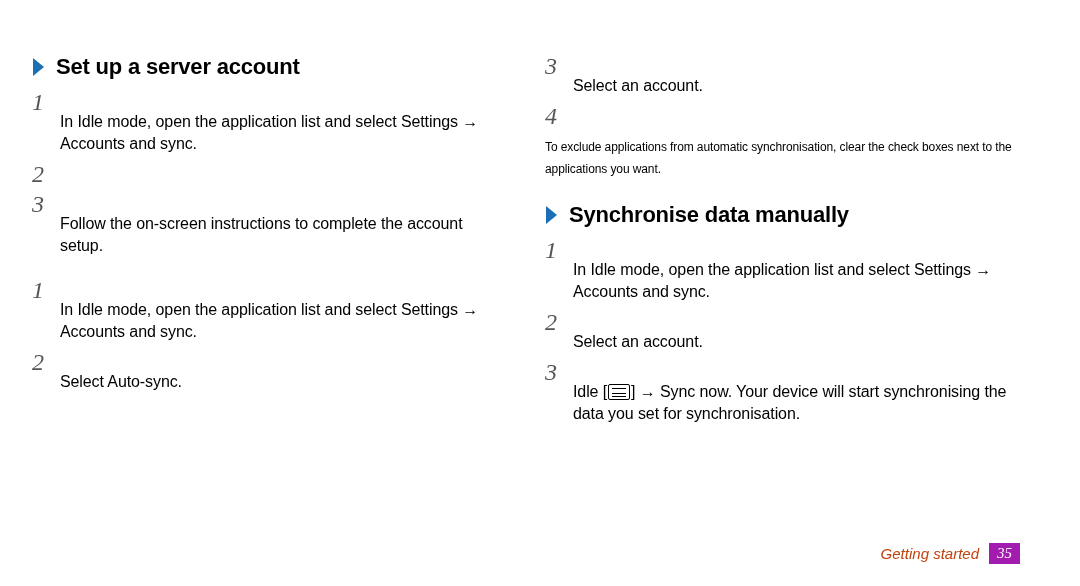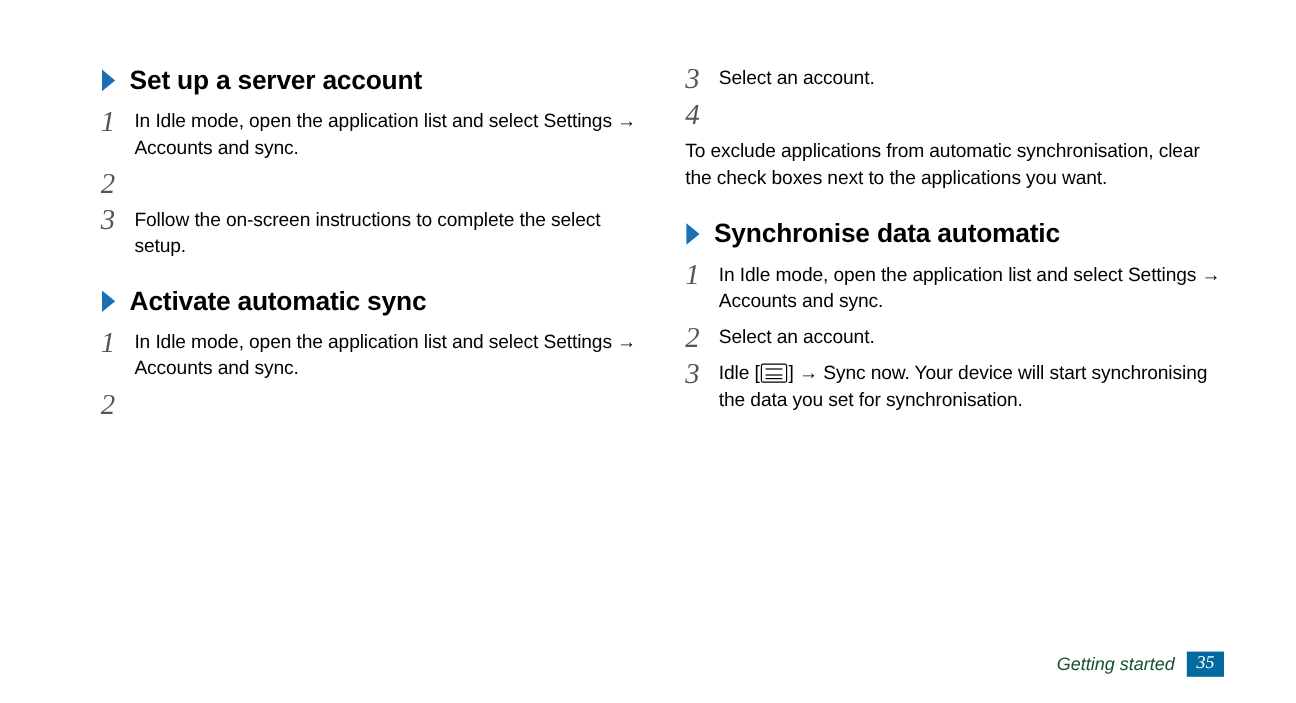--- a/index.html
+++ b/index.html
@@ -1,20 +1,20 @@
 <!DOCTYPE html>
 <html><head>
 <meta charset="utf-8">
 <style>
   * { box-sizing: border-box; margin: 0; padding: 0; }
   html, body { width: 1080px; height: 586px; background: #fff; font-family: "Segoe UI", "Helvetica Neue", Arial, sans-serif; color: #000; }
   .page {
     width: 1080px;
     height: 586px;
-    padding: 50px 60px 30px 84px;
+    padding: 50px 60px 30px 32px;
     display: flex;
     gap: 38px;
     position: relative;
   }
   .col {
     flex: 1;
     display: flex;
     flex-direction: column;
   }
   .section-heading {
@@ -47,26 +47,27 @@
     width: 28px;
     color: #555;
     flex-shrink: 0;
     text-align: left;
   }
   .stepbody {
     font-size: 16px;
     line-height: 22px;
     letter-spacing: -0.1px;
     padding-top: 2px;
+    margin-top: 20px;
   }
   .stepbody p { margin-bottom: 2px; }
   .stepbody .para { margin-top: 2px; }
   .bold { font-weight: 400; }
   .note {
-    font-size: 16px;
+    font-size: 12px;
     line-height: 22px;
     margin-top: 6px;
     letter-spacing: -0.1px;
   }
   .menubtn {
     display: inline-block;
     vertical-align: -3px;
     width: 22px;
     height: 16px;
     border: 1.5px solid #000;
@@ -95,24 +96,24 @@
     position: absolute;
     bottom: 22px;
     right: 60px;
     display: flex;
     align-items: center;
     gap: 10px;
   }
   .footer-text {
     font-style: italic;
     font-size: 15px;
-    color: #14532d;
+    color: #c2410c;
   }
   .pagebox {
-    background: #0369a1;
+    background: #a21caf;
     color: #fff;
     font-size: 15px;
     padding: 2px 8px;
     font-style: italic;
     font-family: Georgia, serif;
   }
 </style>
 </head>
 <body>
 
@@ -136,70 +137,69 @@
       </div>
     </div>
 
     <div class="step">
       <div class="stepnum">2</div>
     </div>
 
     <div class="step">
       <div class="stepnum">3</div>
       <div class="stepbody">
-        <p>Follow the on-screen instructions to complete the select setup.</p>
+        <p>Follow the on-screen instructions to complete the account setup.</p>
       </div>
     </div>
 
     <div style="height:14px"></div>
+
+
+    <div class="step">
+      <div class="stepnum">1</div>
+      <div class="stepbody">
+        <p>
+          <span>In Idle mode, open the application list and select </span><span class="bold">Settings</span><span> → </span><span class="bold">Accounts and sync</span><span>.</span>
+        </p>
+      </div>
+    </div>
+
+    <div class="step">
+      <div class="stepnum">2</div>
+      <div class="stepbody">
+        <p>
+          <span>Select </span><span class="bold">Auto-sync</span><span>.</span>
+        </p>
+      </div>
+    </div>
+
+  </div>
+
+  <div class="col">
+
+    <div class="step">
+      <div class="stepnum">3</div>
+      <div class="stepbody">
+        <p>Select an account.</p>
+      </div>
+    </div>
+
+    <div class="step">
+      <div class="stepnum">4</div>
+    </div>
+
+    <p class="note">To exclude applications from automatic synchronisation, clear the check boxes next to the applications you want.</p>
+
+    <div style="height:18px"></div>
 
     <div class="section-heading">
       <svg class="chevron" viewBox="0 0 14 22">
         <polygon points="1,2 12,11 1,20" fill="#1b6fb5"></polygon>
       </svg>
-      <h2>Activate automatic sync</h2>
-    </div>
-
-    <div class="step">
-      <div class="stepnum">1</div>
-      <div class="stepbody">
-        <p>
-          <span>In Idle mode, open the application list and select </span><span class="bold">Settings</span><span> → </span><span class="bold">Accounts and sync</span><span>.</span>
-        </p>
-      </div>
-    </div>
-
-    <div class="step">
-      <div class="stepnum">2</div>
-    </div>
-
-  </div>
-
-  <div class="col">
-
-    <div class="step">
-      <div class="stepnum">3</div>
-      <div class="stepbody">
-        <p>Select an account.</p>
-      </div>
-    </div>
-
-    <div class="step">
-      <div class="stepnum">4</div>
-    </div>
-
-    <p class="note">To exclude applications from automatic synchronisation, clear the check boxes next to the applications you want.</p>
-
-    <div style="height:18px"></div>
-
-    <div class="section-heading">
-      <svg class="chevron" viewBox="0 0 14 22">
-        <polygon points="1,2 12,11 1,20" fill="#1b6fb5"></polygon>
-      </svg>
-      <h2>Synchronise data automatic</h2>
+      <h2>Synchronise data manually</h2>
     </div>
 
     <div class="step">
       <div class="stepnum">1</div>
       <div class="stepbody">
         <p>
           <span>In Idle mode, open the application list and select </span><span class="bold">Settings</span><span> → </span><span class="bold">Accounts and sync</span><span>.</span>
         </p>
       </div>
     </div>

